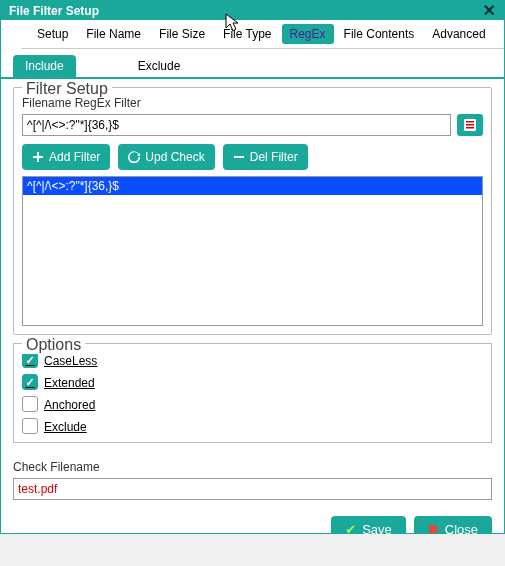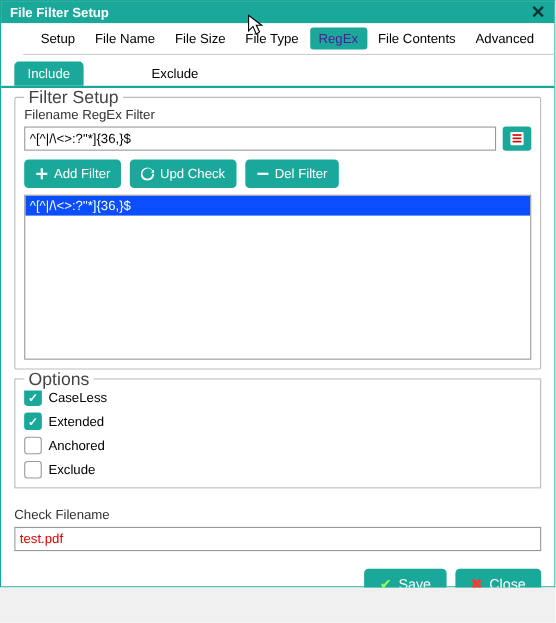--- a/index.html
+++ b/index.html
@@ -21,21 +21,21 @@
     .input-row { display: flex; gap: 6px; margin-bottom: 8px; }
     .text-input { flex: 1; border: 1px solid #999; padding: 3px 4px; font-family: inherit; font-size: 12px; height: 22px; }
     .icon-btn { width: 26px; height: 22px; background: #1aa89a; border: none; border-radius: 3px; cursor: pointer; display: flex; align-items: center; justify-content: center; }
     .btn-row { display: flex; gap: 8px; margin-bottom: 6px; }
     .btn { background: #1aa89a; color: #fff; border: none; border-radius: 4px; padding: 5px 10px; cursor: pointer; display: flex; align-items: center; gap: 5px; font-size: 12px; height: 26px; }
     .btn svg { width: 12px; height: 12px; }
     .listbox { border: 1px solid #999; height: 150px; background: #fff; overflow: auto; }
     .list-item { padding: 2px 4px; cursor: pointer; }
     .list-item.selected { background: #0a4eff; color: #fff; }
     .options-fieldset { border: 1px solid #bbb; padding: 8px 8px 2px 8px; position: relative; margin-bottom: 17px; }
-    .checkbox-row { display: flex; align-items: center; gap: 6px; margin-bottom: 6px; cursor: pointer; }
+    .checkbox-row { display: flex; align-items: flex-end; gap: 6px; margin-bottom: 6px; cursor: pointer; text-decoration: underline; }
     .chk { width: 16px; height: 16px; border: 1px solid #999; border-radius: 3px; display: flex; align-items: center; justify-content: center; }
     .chk.checked { background: #1aa89a; border-color: #1aa89a; }
     .chk.checked::after { content: "✓"; color: #fff; font-size: 11px; font-weight: bold; }
     .check-filename-input { border: 1px solid #999; padding: 3px 4px; width: 100%; font-family: inherit; font-size: 12px; color: #d00; height: 22px; }
     .footer { display: flex; justify-content: flex-end; gap: 8px; padding: 8px 12px 12px 12px; }
     .footer-btn { background: #1aa89a; color: #fff; border: none; border-radius: 4px; padding: 6px 14px; cursor: pointer; display: flex; align-items: center; gap: 6px; font-size: 13px; }
     .icon-green { color: #9cff57; }
     .icon-red { color: #ff3b30; font-weight: bold; }
   </style>
 </head>

